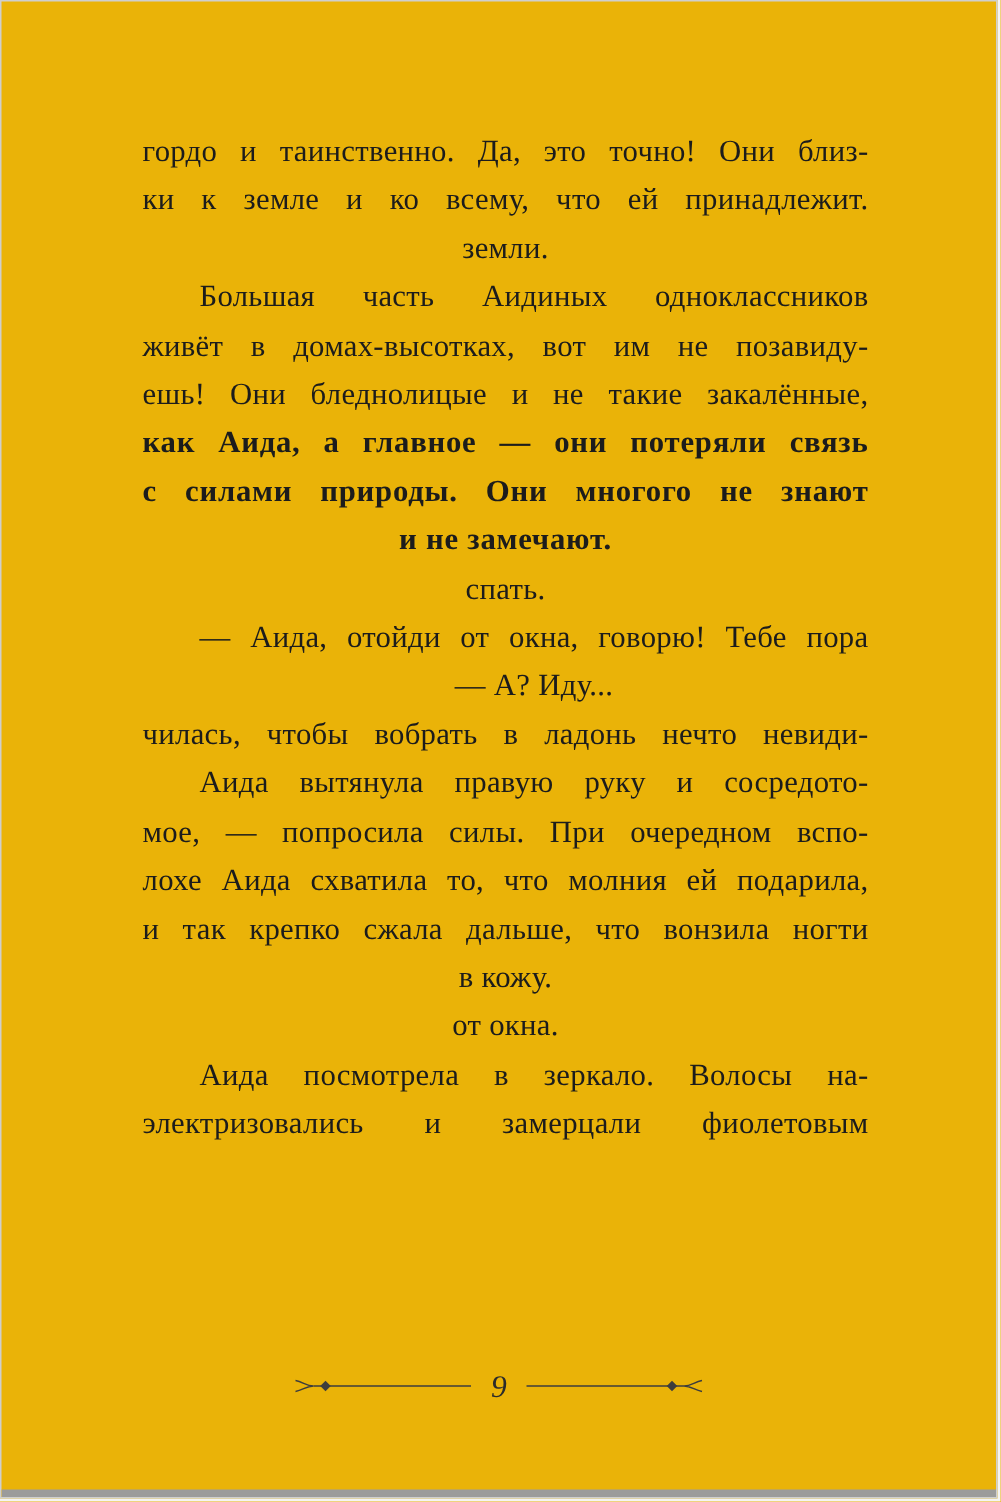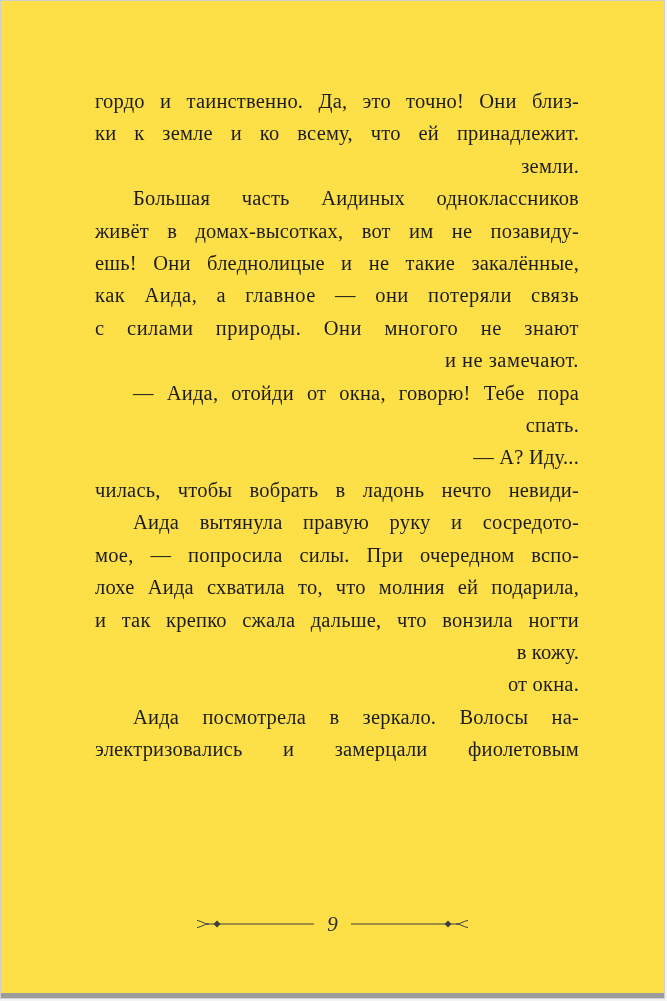--- a/index.html
+++ b/index.html
@@ -6,21 +6,21 @@
   body {
     width: 667px;
     height: 1001px;
     background: #f4f4f4;
     font-family: "Liberation Serif", "DejaVu Serif", serif;
   }
   .page {
     position: relative;
     width: 665px;
     height: 999px;
-    background: #fde047;
+    background: #eab308;
     border: 1px solid #cfcfcf;
     box-sizing: border-box;
     overflow: hidden;
   }
   .page-bottom-edge {
     position: absolute;
     left: 0; right: 0; bottom: 0;
     height: 5px;
     background: #9b9b9b;
   }
@@ -29,29 +29,29 @@
     left: 94px;
     top: 84px;
     width: 484px;
     font-size: 20.5px;
     line-height: 32.4px;
     color: #1c1c1c;
     letter-spacing: 0.2px;
   }
   .paragraph { margin: 0; }
   .line {
-    text-align: right;
+    text-align: center;
     min-height: 32.4px;
   }
   .line.fill {
     text-align: justify;
     text-align-last: justify;
   }
   .line.indent { text-indent: 38px; }
-  .line.bold { font-weight: normal; letter-spacing: 0.5px; }
+  .line.bold { font-weight: bold; letter-spacing: 0.5px; }
   .footer {
     position: absolute;
     left: 0; right: 0;
     top: 908px;
     height: 30px;
     display: flex;
     align-items: center;
     justify-content: center;
     gap: 12px;
     color: #3d3d3d;
@@ -77,22 +77,22 @@
       </div>
       <div class="paragraph">
         <div class="line fill indent">Большая часть Аидиных одноклассников</div>
         <div class="line fill">живёт в домах-высотках, вот им не позавиду-</div>
         <div class="line fill">ешь! Они бледнолицые и не такие закалённые,</div>
         <div class="line fill bold">как Аида, а главное — они потеряли связь</div>
         <div class="line fill bold">с силами природы. Они многого не знают</div>
         <div class="line bold">и не замечают.</div>
       </div>
       <div class="paragraph">
+        <div class="line">спать.</div>
         <div class="line fill indent">— Аида, отойди от окна, говорю! Тебе пора</div>
-        <div class="line">спать.</div>
       </div>
       <div class="paragraph">
         <div class="line indent">— А? Иду...</div>
       </div>
       <div class="paragraph">
         <div class="line fill">чилась, чтобы вобрать в ладонь нечто невиди-</div>
         <div class="line fill indent">Аида вытянула правую руку и сосредото-</div>
         <div class="line fill">мое, — попросила силы. При очередном вспо-</div>
         <div class="line fill">лохе Аида схватила то, что молния ей подарила,</div>
         <div class="line fill">и так крепко сжала дальше, что вонзила ногти</div>

